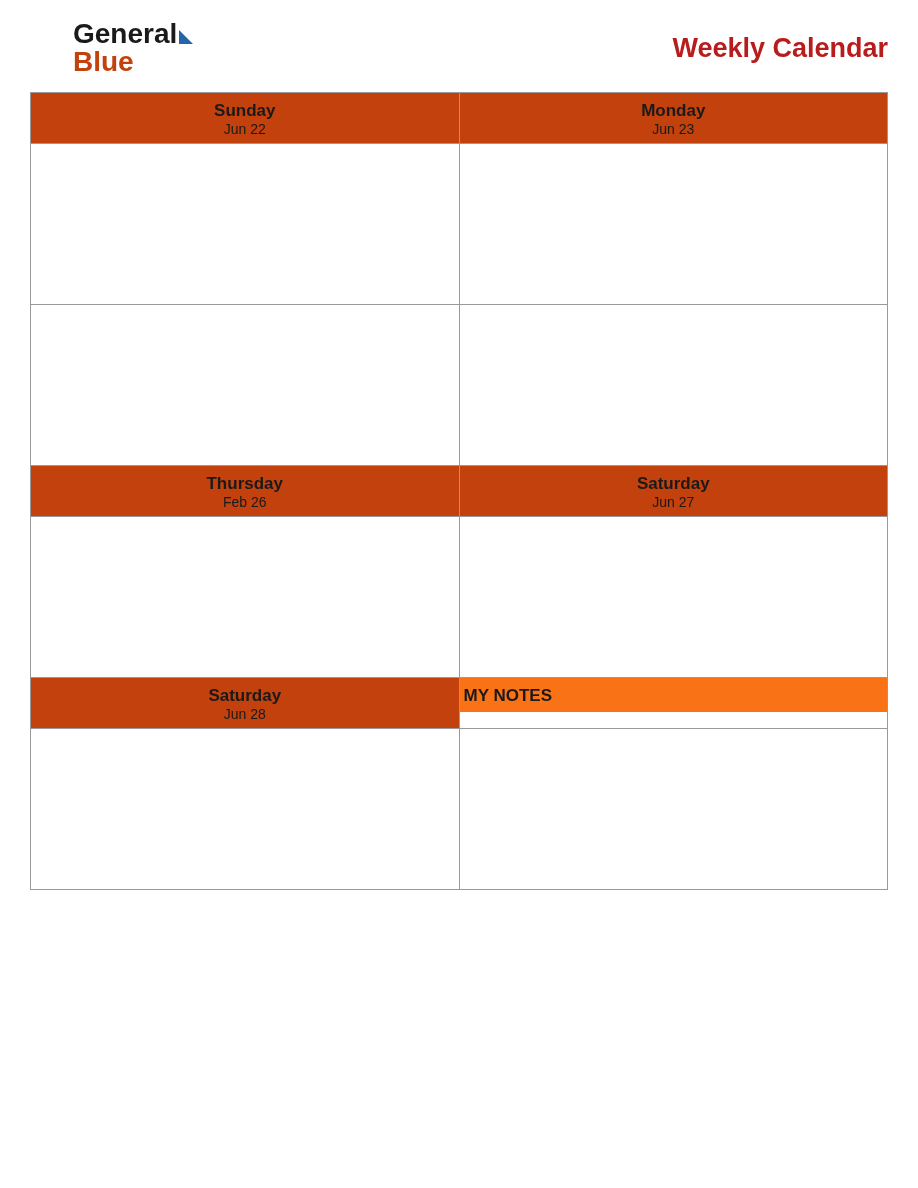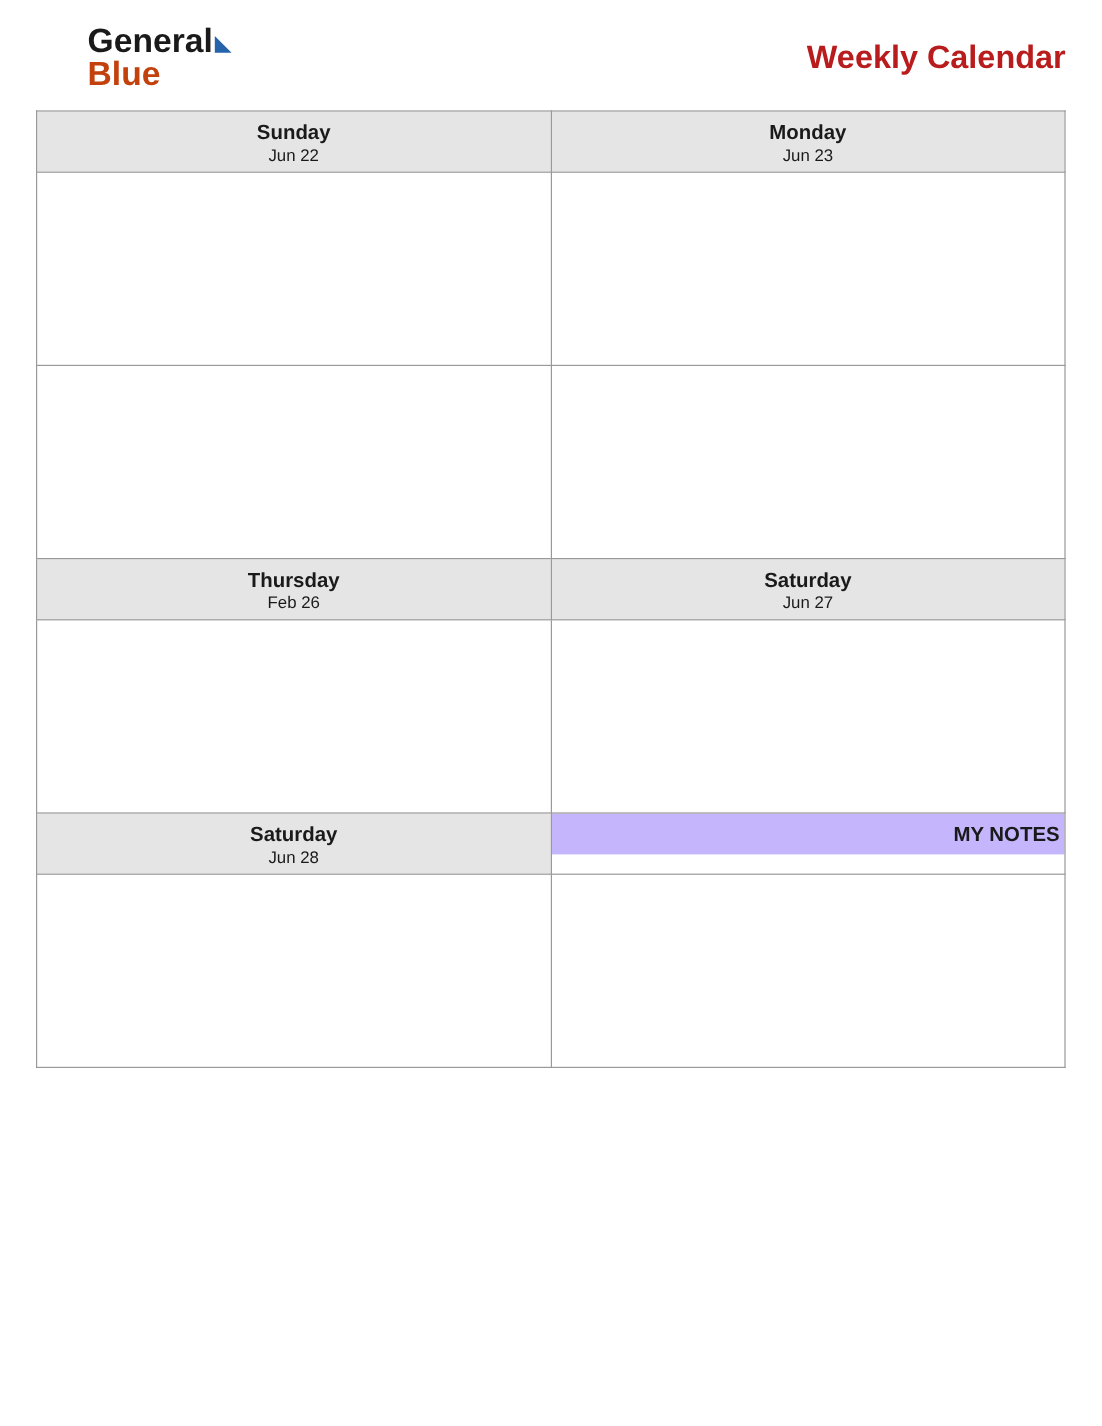--- a/index.html
+++ b/index.html
@@ -86,21 +86,21 @@
       border: 1.5px solid #555;
     }
 
     .calendar-table td {
       border: 1px solid #999;
       vertical-align: top;
       width: 50%;
     }
 
     .day-header {
-      background-color: #e5e5e5;
+      background-color: #c2410c;
       text-align: center;
       padding: 8px 4px 6px 4px;
     }
 
     .day-name {
       font-weight: bold;
       font-size: 17px;
       color: #1a1a1a;
     }
 
@@ -108,22 +108,22 @@
       font-size: 14px;
       color: #1a1a1a;
     }
 
     .day-body {
       height: 160px;
       padding: 6px;
     }
 
     .notes-header {
-      background-color: #c4b5fd;
-      text-align: right;
+      background-color: #f97316;
+      text-align: left;
       padding: 8px 4px 6px 4px;
     }
 
     .notes-label {
       font-weight: bold;
       font-size: 17px;
       color: #1a1a1a;
     }
   </style>
 </head>

